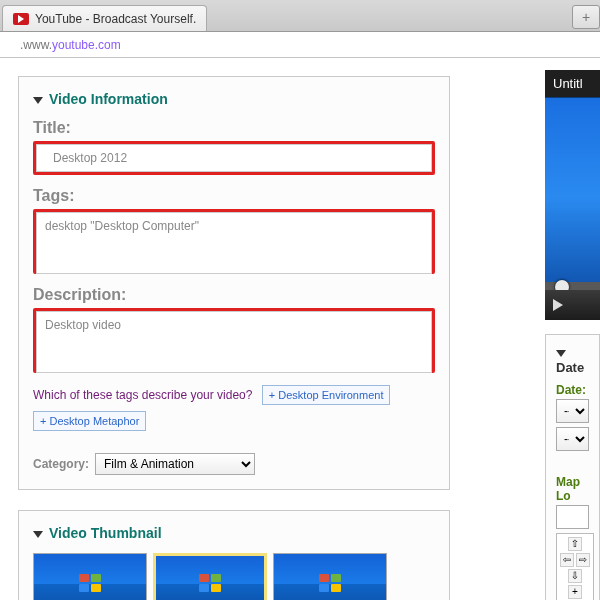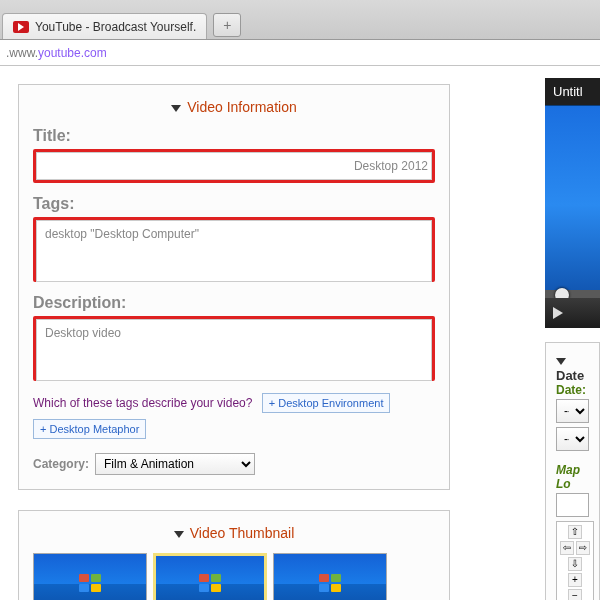--- a/index.html
+++ b/index.html
@@ -1,45 +1,45 @@
 <!DOCTYPE html>
 <html><head>
 <meta charset="utf-8">
 <style>
   * { box-sizing: border-box; margin: 0; padding: 0; }
   body { font-family: Arial, sans-serif; font-size: 12px; background: #fff; width: 600px; height: 600px; overflow: hidden; position: relative; }
 
   
-  .tab-bar { height: 40px; background: linear-gradient(#d9d9d9,#c9c9c9); display: flex; align-items: flex-end; border-bottom: 1px solid #999; }
+  .tab-bar { height: 32px; background: linear-gradient(#d9d9d9,#c9c9c9); display: flex; align-items: flex-end; border-bottom: 1px solid #999; justify-content: space-between; }
   .tab { background: linear-gradient(#f7f7f7,#e9e9e9); border: 1px solid #aaa; border-bottom: none; border-top-left-radius: 4px; border-top-right-radius: 4px; height: 26px; display: flex; align-items: center; padding: 0 10px; margin-left: 2px; font-size: 12px; color: #333; }
   .tab .yt-badge { width: 16px; height: 12px; background: #cc181e; border-radius: 2px; margin-right: 6px; position: relative; }
   .tab .yt-badge::after { content: ""; position: absolute; left: 5px; top: 2px; width:0; height:0; border-left: 6px solid #fff; border-top: 4px solid transparent; border-bottom: 4px solid transparent; }
   .new-tab { width: 28px; height: 24px; background: linear-gradient(#f0f0f0,#dcdcdc); border: 1px solid #999; border-radius: 3px; margin-left: 6px; margin-bottom: 2px; display: flex; align-items: center; justify-content: center; color: #777; font-size: 14px; }
-  .url-bar { height: 26px; background: #fff; border-bottom: 1px solid #c4c4c4; display: flex; align-items: center; padding-left: 6px; }
+  .url-bar { height: 26px; background: #fff; border-bottom: 1px solid #c4c4c4; display: flex; align-items: center; padding-left: 20px; }
   .url-text { color: #777; font-size: 12px; }
   .url-host { color: #8b5cf6; }
 
   
   .page { position: relative; background: #fff; padding: 18px; height: calc(600px - 56px); overflow: hidden; }
 
   .panel { border: 1px solid #c9c9c9; background: #fcfcfc; padding: 14px 14px 14px 14px; width: 432px; margin-bottom: 20px; }
-  .section-title { color: #c2410c; font-size: 14px; font-weight: normal; margin-bottom: 12px; text-align: center; }
+  .section-title { color: #0f766e; font-size: 14px; font-weight: bold; margin-bottom: 12px; }
   .section-title .triangle { display: inline-block; width: 0; height: 0; border-left: 5px solid transparent; border-right: 5px solid transparent; border-top: 7px solid #333; margin-right: 6px; vertical-align: middle; }
 
   .field-label { color: #888; font-size: 16px; font-weight: bold; margin-bottom: 4px; }
   .field-wrap { margin-bottom: 12px; }
   .red-box { border: 3px solid #df2121; border-radius: 2px; }
-  .text-input { width: 100%; padding: 6px 3px; border: 1px solid #ccc; background: #fff; color: #888; font-size: 12px; font-family: Arial, sans-serif; text-align: right; }
+  .text-input { width: 100%; padding: 6px 16px; border: 1px solid #ccc; background: #fff; color: #888; font-size: 12px; font-family: Arial, sans-serif; }
   .textarea { width: 100%; height: 62px; padding: 6px 8px; border: 1px solid #ccc; background: #fff; color: #888; font-size: 12px; font-family: Arial, sans-serif; resize: none; position: relative; }
   .resize-grip { text-align: right; color: #bbb; font-size: 10px; margin-top: -14px; margin-right: 4px; pointer-events: none; }
 
   .tag-question { color: #701a75; margin-top: 15px; }
   .suggestion { display: inline-block; border: 1px solid #9bb9dd; background: #f5f9ff; color: #2b65c7; padding: 3px 6px; font-size: 11px; margin-left: 6px; margin-bottom: 6px; cursor: pointer; }
 
-  .category-row { margin-top: 8px; display: flex; align-items: center; }
+  .category-row { margin-top: 16px; display: flex; align-items: center; }
   .category-label { color: #888; font-weight: bold; margin-right: 6px; }
   .select { border: 1px solid #aaa; background: linear-gradient(#fff,#eee); padding: 2px 4px; font-size: 12px; width: 160px; }
 
   
   .thumbs-row { display: flex; gap: 6px; }
   .thumb { width: 114px; height: 68px; background: #000; border: 1px solid #aaa; position: relative; cursor: pointer; }
   .thumb.selected { border: 3px solid #f3e07a; }
   .wallpaper { position: absolute; inset: 0; background: linear-gradient(180deg,#1462d6 0%,#1a7be8 45%,#0f64c6 45%,#0a4aa0 100%); }
   .win-logo { position: absolute; left: 50%; top: 44%; transform: translate(-50%,-50%); width: 22px; height: 18px; }
   .win-logo span { position:absolute; width: 10px; height: 8px; border-radius: 1px; }
@@ -53,21 +53,21 @@
   
   .right-panel { position: absolute; right: 0; top: 12px; width: 55px; }
   .video-preview { height: 250px; background: #0b3d7a; position: relative; overflow: hidden; }
   .video-title-bar { background: #1f1f1f; color: #fff; font-size: 13px; padding: 6px 8px; }
   .vp-wallpaper { position:absolute; left:0; right:0; top:28px; bottom: 24px; background: linear-gradient(180deg,#1a6fe0 0%,#2a8af0 50%,#0e4fa9 100%); }
   .vp-controls { position: absolute; left:0; right:0; bottom:0; height: 30px; background: linear-gradient(#3a3a3a,#1c1c1c); display:flex; align-items:center; }
   .vp-scrub { position:absolute; left:0; right:0; bottom:30px; height: 8px; background: #595959; }
   .vp-knob { position:absolute; left:10px; bottom:26px; width:14px; height:14px; border-radius:50%; background:#eaeaea; box-shadow: 0 0 3px #000; }
   .vp-play { width:0; height:0; border-left: 10px solid #ddd; border-top: 6px solid transparent; border-bottom: 6px solid transparent; margin-left: 8px; }
   .side-box { border: 1px solid #c9c9c9; background: #fcfcfc; padding: 10px; margin-top: 14px; }
-  .side-title { color: #333; font-size: 13px; font-weight: bold; }
+  .side-title { color: #333; font-size: 13px; font-weight: bold; margin-bottom: 8px; }
   .side-title .triangle { display:inline-block; width:0;height:0;border-left:5px solid transparent;border-right:5px solid transparent;border-top:7px solid #333;margin-right:5px;vertical-align:middle; }
   .side-label { color: #4d7c0f; font-size: 12px; font-weight: bold; margin-bottom: 2px; }
   .side-select { width: 100%; border: 1px solid #aaa; background: linear-gradient(#fff,#eee); padding: 3px; font-size: 12px; margin-bottom: 4px; }
   .side-input { width: 100%; border: 1px solid #aaa; background: #fff; padding: 4px; font-size: 12px; }
 
   .map-controls { background: #fff; border: 1px solid #bbb; width: 38px; padding: 2px; text-align:center; margin-top: 4px; }
   .map-controls .arrow-btn { display:inline-block; border:1px solid #ccc; width:14px; height:14px; font-size:10px; line-height:12px; margin:1px; background:#f4f4f4; cursor:pointer; }
 </style>
 </head>
 <body>
@@ -183,21 +183,21 @@
       </div>
     </div>
 
     <div class="side-box">
       <div class="side-title">
         <span class="triangle"></span><span>Date</span>
       </div>
       <div class="side-label">Date:</div>
       <select class="side-select"><option>---</option></select>
       <select class="side-select"><option>---</option></select>
-      <div class="side-label" style="margin-top:8px;font-style:italic;">Map Lo</div>
+      <div class="side-label" style="margin-top:20px;">Map Lo</div>
       <input class="side-input" style="">
       <div class="map-controls">
         <div><span class="arrow-btn">⇧</span></div>
         <div>
           <span class="arrow-btn">⇦</span><span class="arrow-btn">⇨</span>
         </div>
         <div><span class="arrow-btn">⇩</span></div>
         <div><span class="arrow-btn">+</span></div>
         <div><span class="arrow-btn">−</span></div>
       </div>

